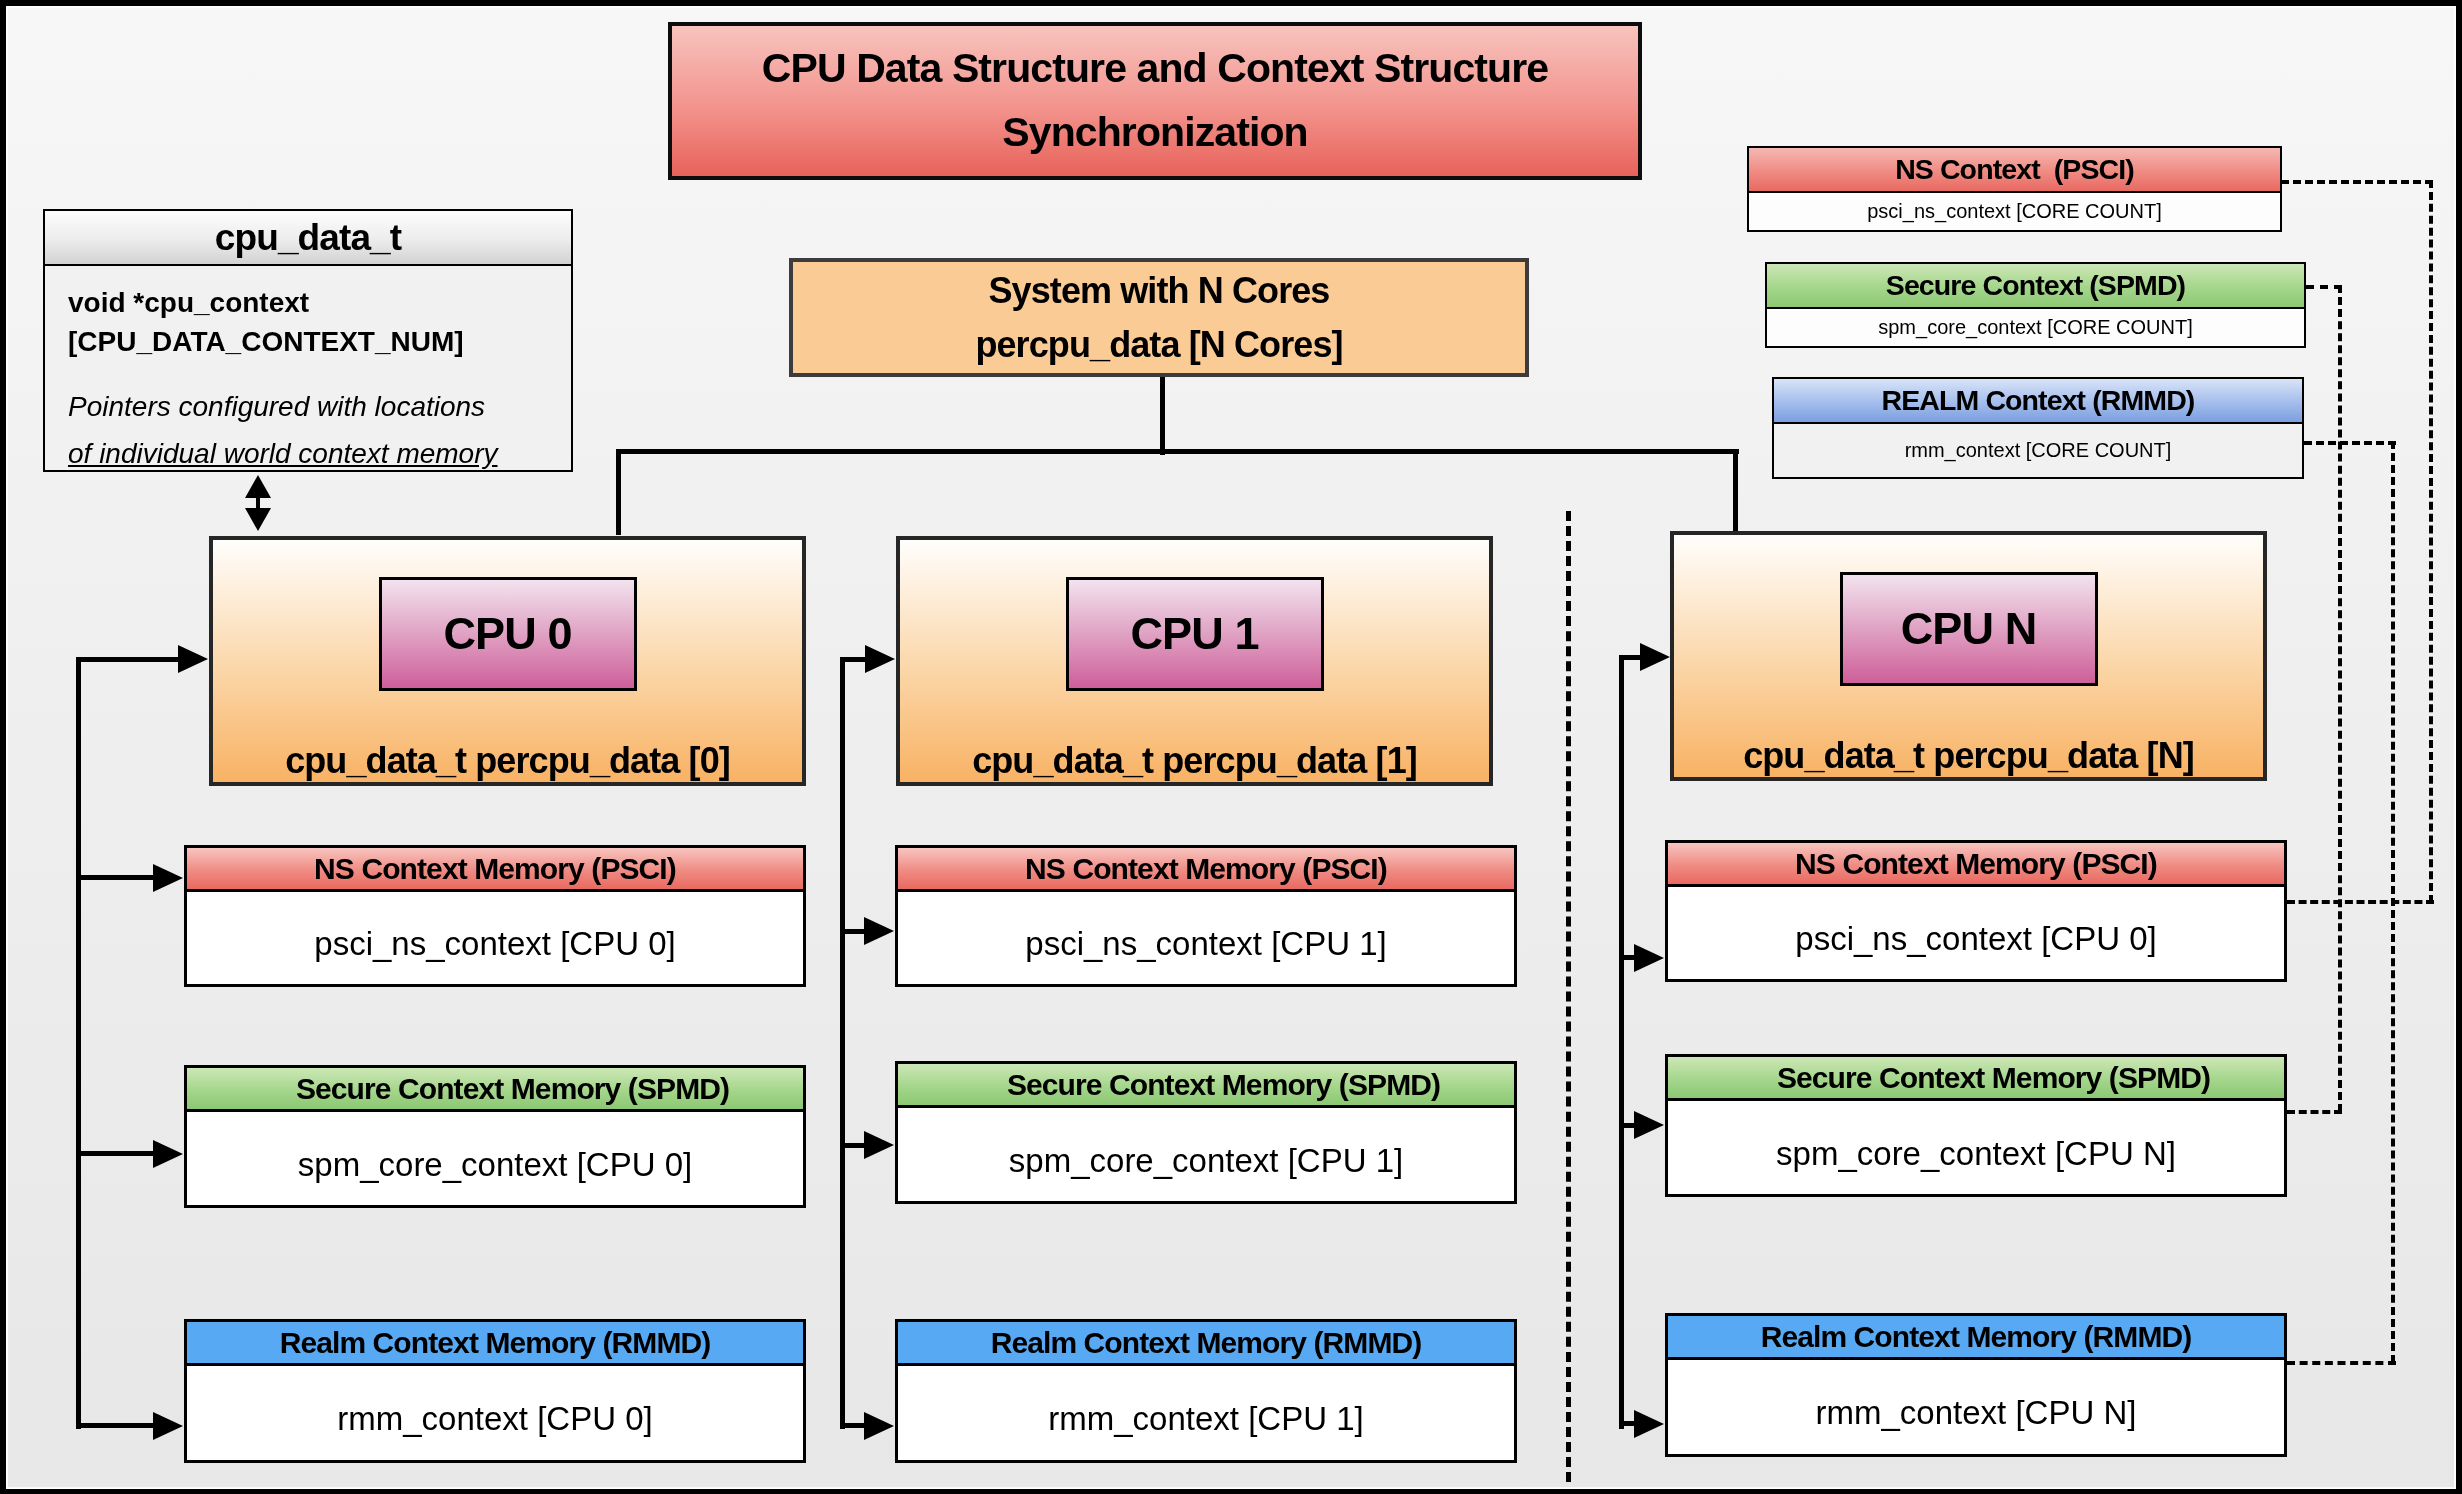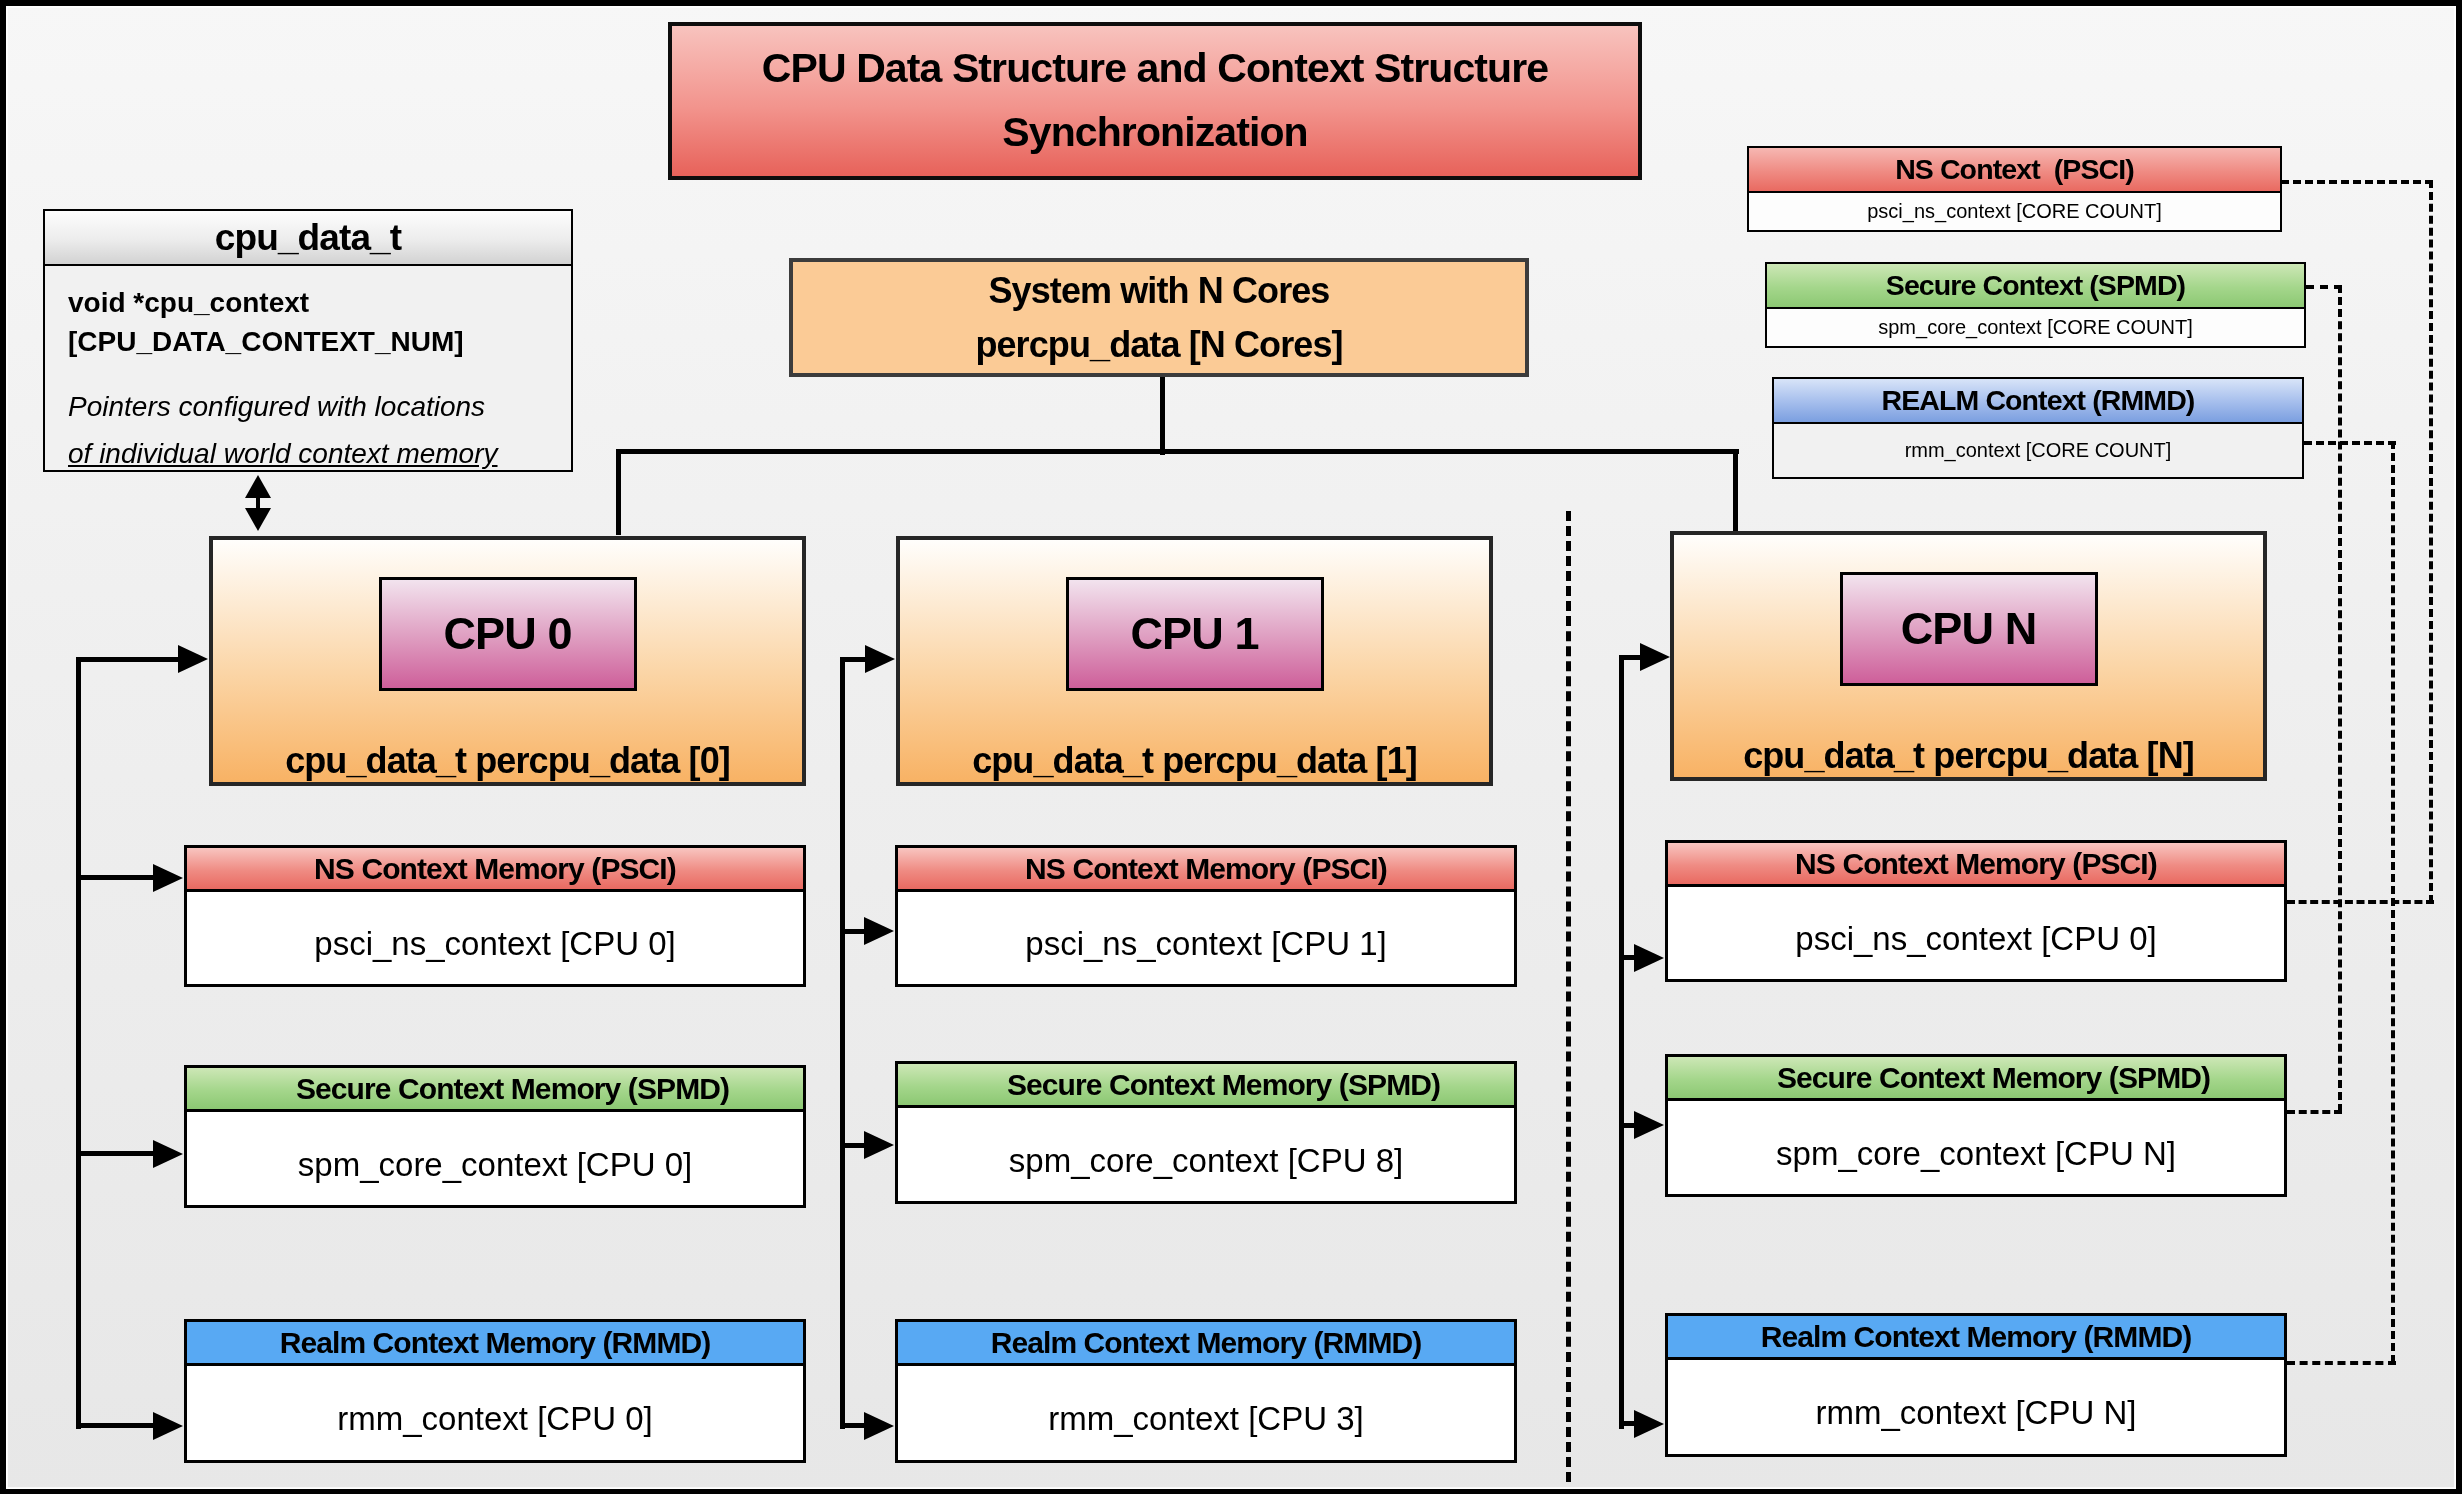--- a/index.html
+++ b/index.html
@@ -136,25 +136,25 @@
   <div class="abs cpubox" style="left:896px;top:536px;width:597px;height:250px;text-align:right;">
     <div class="cpuinner">CPU 1</div>
     <div class="cpulabel">cpu_data_t percpu_data [1]</div>
   </div>
   <div class="abs membox" style="left:895px;top:845px;width:622px;height:142px;">
     <div class="mh red">NS Context Memory (PSCI)</div>
     <div class="mb">psci_ns_context [CPU 1]</div>
   </div>
   <div class="abs membox" style="left:895px;top:1061px;width:622px;height:143px;">
     <div class="mh green">Secure Context Memory (SPMD)</div>
-    <div class="mb">spm_core_context [CPU 8]</div>
+    <div class="mb">spm_core_context [CPU 1]</div>
   </div>
   <div class="abs membox" style="left:895px;top:1319px;width:622px;height:144px;">
     <div class="mh blue">Realm Context Memory (RMMD)</div>
-    <div class="mb">rmm_context [CPU 3]</div>
+    <div class="mb">rmm_context [CPU 1]</div>
   </div>
 
   <div class="abs cpubox" style="left:1670px;top:531px;width:597px;height:250px;">
     <div class="cpuinner">CPU N</div>
     <div class="cpulabel">cpu_data_t percpu_data [N]</div>
   </div>
   <div class="abs membox" style="left:1665px;top:840px;width:622px;height:142px;">
     <div class="mh red">NS Context Memory (PSCI)</div>
     <div class="mb">psci_ns_context [CPU 0]</div>
   </div>

